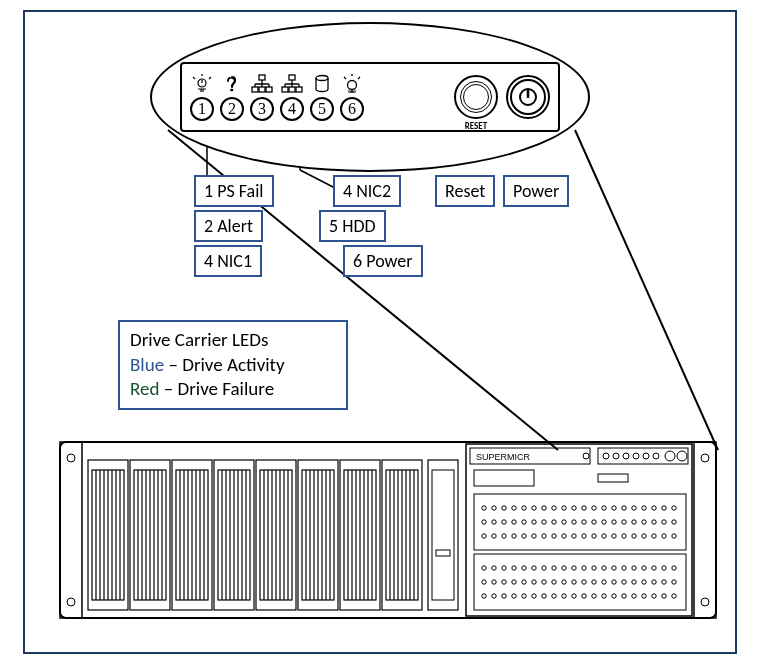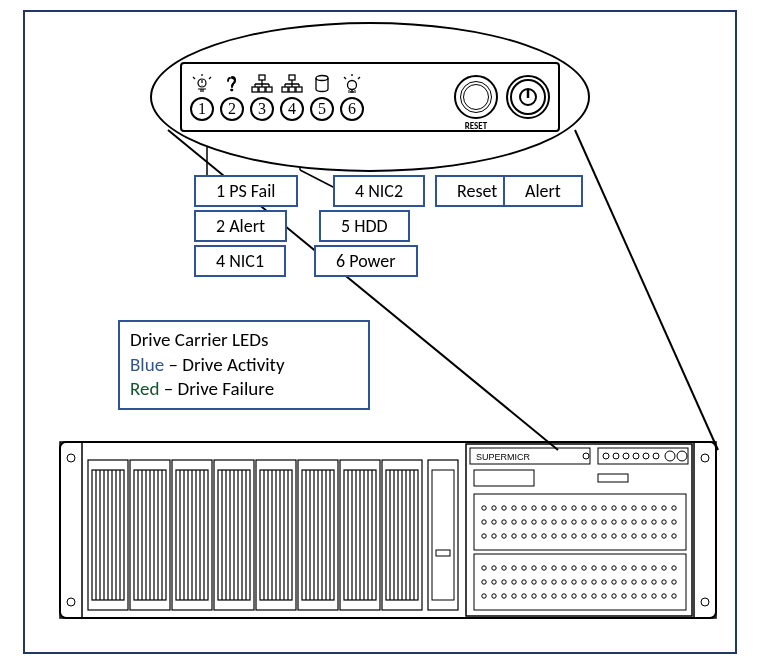--- a/index.html
+++ b/index.html
@@ -78,30 +78,30 @@
     bottom: -14px; left: 0; right: 0;
     text-align: center;
     font-size: 9px;
     font-weight: bold;
   }
   
   .lb {
     position: absolute;
     border: 2px solid #2e5496;
     background: #fff;
-    padding: 3px 20px;
+    padding: 3px 8px;
     font-size: 18px;
     color: #000;
     white-space: nowrap;
   }
   
   .legend {
     position: absolute;
     left: 118px; top: 320px;
-    width: 252px;
+    width: 230px;
     border: 2.5px solid #2e5496;
     background: #fff;
     padding: 6px 10px;
     font-size: 19px;
     line-height: 1.3;
   }
   .legend .t-blue { color: #2e5496; }
   .legend .t-red { color: #14532d; }
   
   .chassis {
@@ -208,23 +208,23 @@
         </svg>
     </div>
   </div>
 </div>
 
 <div class="lb" style="left:194px;top:175px">1 PS Fail</div>
 <div class="lb" style="left:194px;top:210px">2 Alert</div>
 <div class="lb" style="left:194px;top:245px">4 NIC1</div>
 <div class="lb" style="left:333px;top:175px">4 NIC2</div>
 <div class="lb" style="left:319px;top:210px">5 HDD</div>
-<div class="lb" style="left:314px;top:245px">6 Power</div>
+<div class="lb" style="left:343px;top:245px">6 Power</div>
 <div class="lb" style="left:435px;top:175px">Reset</div>
-<div class="lb" style="left:503px;top:175px">Alert</div>
+<div class="lb" style="left:503px;top:175px">Power</div>
 
 <div class="legend">
   <div>Drive Carrier LEDs</div>
   <div><span class="t-blue">Blue</span><span> – Drive Activity</span></div>
   <div><span class="t-red">Red</span><span> – Drive Failure</span></div>
 </div>
 
 <div class="chassis">
 <svg width="660" height="200" viewBox="0 0 660 200">
 

